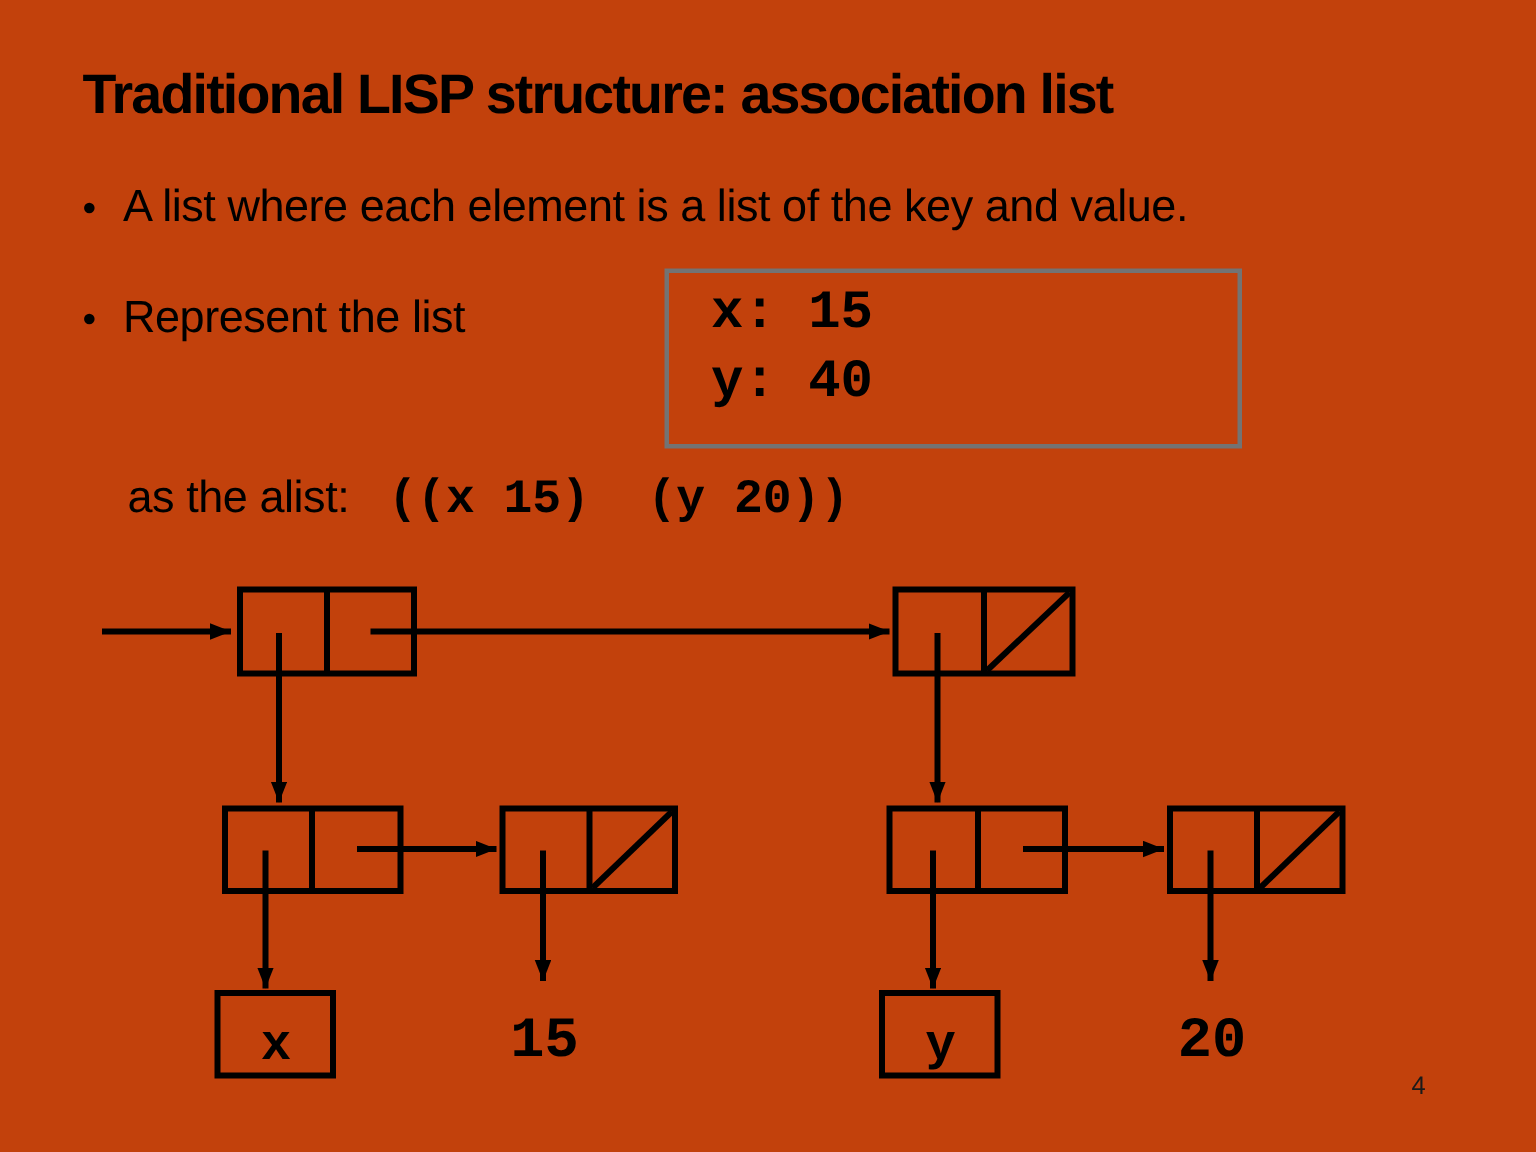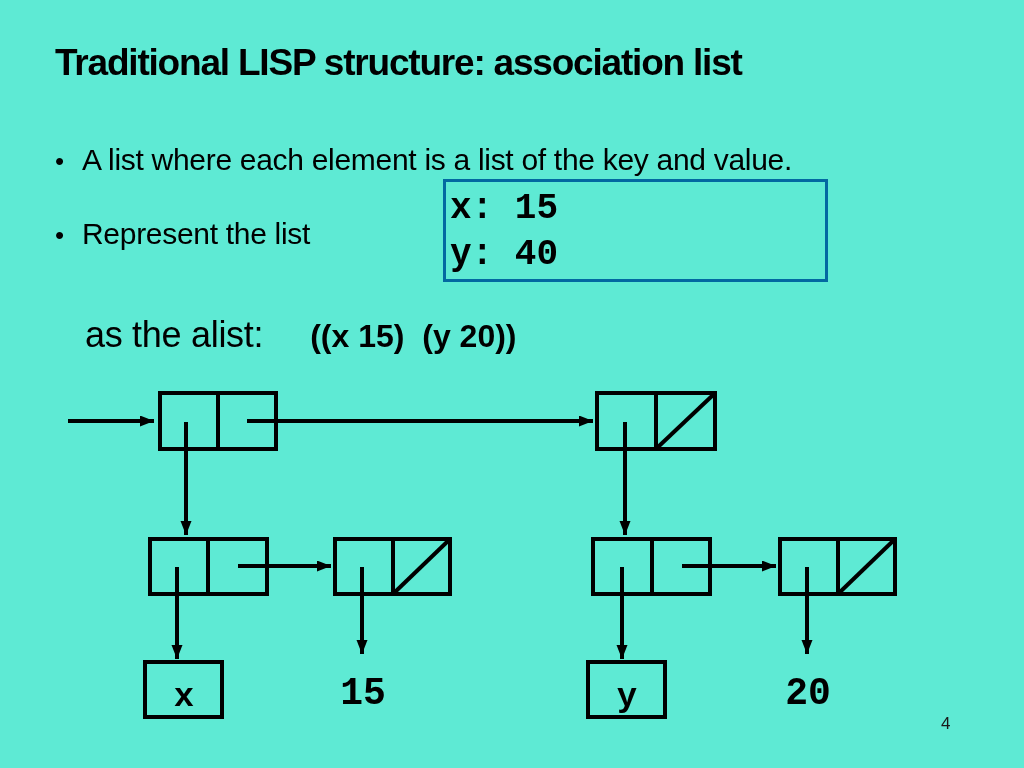--- a/index.html
+++ b/index.html
@@ -4,21 +4,21 @@
 <style>
   html, body {
     margin: 0;
     padding: 0;
     background: #ffffff;
   }
   .slide {
     position: relative;
     width: 1024px;
     height: 768px;
-    background: #5eead4;
+    background: #c2410c;
     color: #000000;
     font-family: "Liberation Sans", sans-serif;
     overflow: hidden;
   }
   .abs { position: absolute; }
 
   .title {
     left: 55px;
     top: 42px;
     font-size: 37px;
@@ -33,58 +33,57 @@
     white-space: nowrap;
   }
   .bullet-dot {
     font-size: 26px;
     width: 27px;
     flex: 0 0 27px;
   }
   .bullet-text {
     font-size: 30px;
     letter-spacing: -0.3px;
-    margin-top: 22px;
   }
   .bullet-1 { left: 55px; top: 121px; }
   .bullet-2 { left: 55px; top: 195px; }
 
   .table-box {
     left: 443px;
     top: 179px;
     width: 385px;
-    height: 103px;
-    border: 3px solid #0369a1;
+    height: 120px;
+    border: 3px solid #737373;
     box-sizing: border-box;
-    padding: 4px 0 0 4px;
+    padding: 4px 0 0 28px;
   }
   .table-box .code-line {
     font-family: "Liberation Mono", monospace;
     font-weight: bold;
     font-size: 36px;
     line-height: 46px;
     white-space: pre;
   }
 
   .alist-row {
     left: 85px;
     top: 314px;
     display: flex;
     align-items: baseline;
     white-space: nowrap;
   }
   .alist-label {
-    font-size: 36px;
+    font-size: 30px;
     letter-spacing: -0.3px;
   }
   .alist-code {
-    font-family: Liberation Sans, sans-serif;
+    font-family: Liberation Mono, monospace;
     font-weight: bold;
     font-size: 32px;
-    margin-left: 47px;
+    margin-left: 26px;
     white-space: pre;
   }
 
   .diagram {
     left: 0;
     top: 380px;
     width: 1024px;
     height: 360px;
   }
   .diagram .shape {

